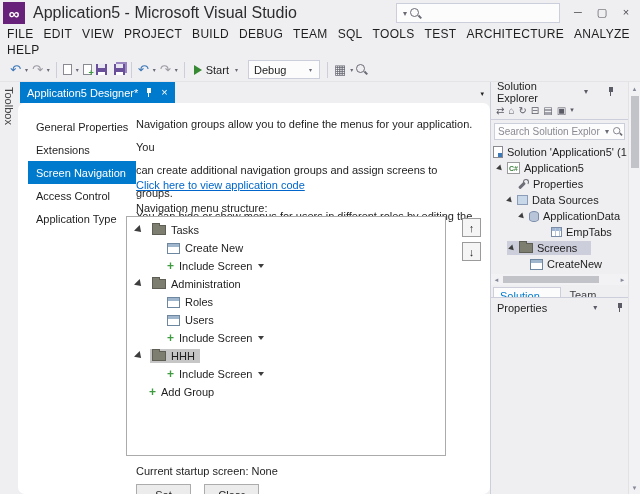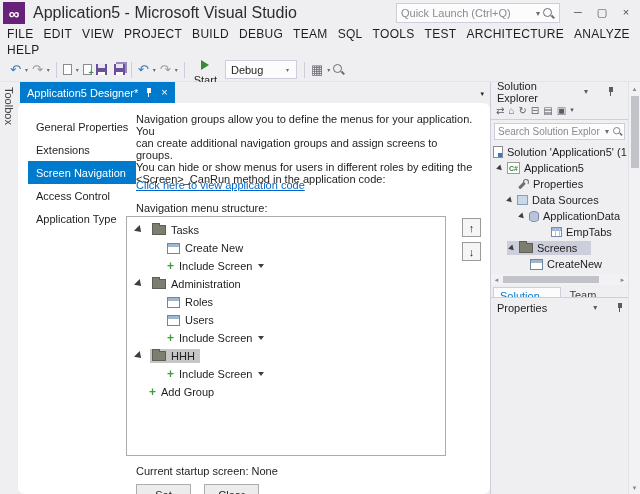--- a/index.html
+++ b/index.html
@@ -33,21 +33,21 @@
   .tb-icon{display:flex;align-items:center;justify-content:center;font-size:13px;padding:0 2px;height:20px;}
   .blue{color:#3E79B7;} .gray{color:#9B9BA3;} .dim{color:#6A6A75;}
   .tb-chevron{font-size:6px;color:#6A6A75;padding:0 2px;}
   .tb-sep{width:1px;height:16px;background:#CCCEDB;margin:0 4px;flex:0 0 auto;}
   .page{width:9px;height:11px;background:#fff;border:1px solid #8A8A93;position:relative;margin:0 2px;}
   .page.plus::after{content:"+";position:absolute;right:-3px;bottom:-4px;color:#3F9B3F;font-size:9px;font-weight:bold;}
   .floppy{width:11px;height:11px;background:#6A4F9B;position:relative;display:inline-block;margin:0 2px;}
   .floppy::before{content:"";position:absolute;left:2px;top:0;width:7px;height:4px;background:#E8E6F0;}
   .floppy::after{content:"";position:absolute;left:2px;bottom:0;width:7px;height:3px;background:#fff;}
   .floppy.all{box-shadow:2px -2px 0 #9A86C0;margin-left:5px;}
-  .start-btn{display:flex;align-items:center;gap:4px;padding:0 5px;height:20px;font-size:11px;flex-direction:column;}
+  .start-btn{display:flex;align-items:center;gap:4px;padding:0 5px;height:20px;font-size:11px;}
   .play-triangle{width:0;height:0;border-left:8px solid #388934;border-top:5px solid transparent;border-bottom:5px solid transparent;}
   .debug-dd{display:flex;align-items:center;justify-content:space-between;border:1px solid #CCCEDB;background:#FCFCFC;
             height:19px;width:72px;padding:0 5px;font-size:11px;margin:0 3px;}
 
   
   .toolbox-strip{position:absolute;top:82px;left:0;width:18px;bottom:0;background:#EFEFF2;}
   .toolbox-tab{writing-mode:vertical-rl;font-size:11px;color:#414141;margin:5px 0 0 3px;}
 
   
   .tabwell{position:absolute;top:82px;left:18px;width:472px;height:21px;background:#EFEFF2;}
@@ -57,21 +57,21 @@
   .pin-icon::before{content:"";position:absolute;left:2px;top:1px;width:4px;height:5px;background:currentColor;}
   .pin-icon::after{content:"";position:absolute;left:3px;top:6px;width:1px;height:4px;background:currentColor;}
   .tab-x{font-size:11px;line-height:1;}
   .docwell-chevron{position:absolute;right:6px;top:8px;font-size:7px;color:#1E1E1E;}
 
   
   .designer{position:absolute;top:103px;left:18px;width:472px;bottom:0;background:#fff;border-radius:7px;}
   .dnav{position:absolute;left:10px;top:12px;width:108px;}
   .dnav-item{height:23px;display:flex;align-items:center;padding-left:8px;font-size:11px;color:#1E1E1E;}
   .dnav-item.selected{background:#007ACC;color:#fff;}
-  .desc{position:absolute;left:118px;top:10px;width:340px;font-size:11px;line-height:12px;color:#1E1E1E;}
+  .desc{position:absolute;left:118px;top:10px;width:340px;font-size:11px;line-height:23px;color:#1E1E1E;}
   .code-link{position:absolute;left:118px;top:76px;font-size:11px;color:#0066CC;text-decoration:underline;}
   .struct-label{position:absolute;left:118px;top:99px;font-size:11px;}
   .dtree-box{position:absolute;left:108px;top:113px;width:320px;height:240px;border:1px solid #ABABAB;background:#fff;overflow:hidden;}
   .dbox-row{display:flex;align-items:center;height:18px;font-size:11px;gap:5px;}
   .dbox-row:first-child{margin-top:4px;}
   .grp{padding-left:8px;}
   .scr{padding-left:40px;}
   .inc{padding-left:40px;}
   .add{padding-left:22px;}
   .exp{display:inline-block;width:0;height:0;border-left:4px solid transparent;border-right:4px solid transparent;
@@ -145,21 +145,20 @@
 
 <div id="screen">
 
   <div class="titlebar">
     <div class="vs-logo">
         <span>∞</span>
       </div>
     <div class="title-text">Application5 - Microsoft Visual Studio</div>
   </div>
   <div class="quick-launch">
-    <input placeholder="Quick Launch (Ctrl+Q)" style="">
     <span class="qlc">▾</span>
     <span class="mag"></span>
   </div>
   <div class="win-buttons">
     <div class="win-btn">─</div>
     <div class="win-btn">▢</div>
     <div class="win-btn">×</div>
   </div>
 
   <div class="menubar">

